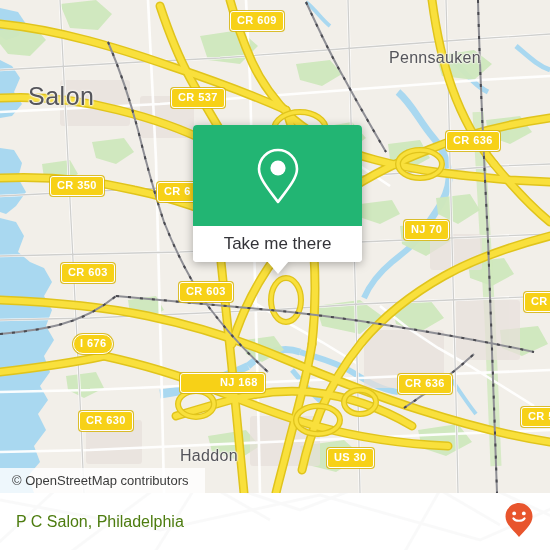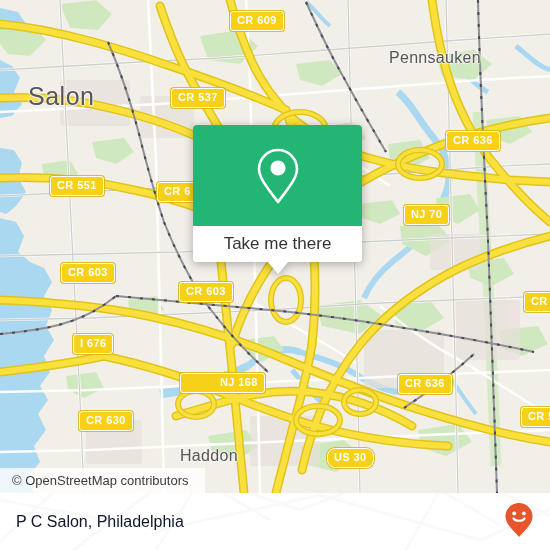--- a/index.html
+++ b/index.html
@@ -137,21 +137,21 @@
     left: 0; top: -493px;
     width: 550px; height: 550px;
     opacity: 0.055;
     pointer-events: none;
   }
   #footer-title {
     position: absolute;
     left: 16px;
     top: 50%;
     transform: translateY(-50%);
-    color: #0f172a;
+    color: #4d7c0f;
     font-size: 16px;
     white-space: nowrap;
     font-family: "Liberation Sans", sans-serif;
   }
   #brand {
     position: absolute;
     right: 16px;
     top: 50%;
     transform: translateY(-50%);
     display: flex;
@@ -365,32 +365,32 @@
       </g>
     </svg>
 
     <div class="place town" style="left:389px; top:2px;margin-top:47px;">Pennsauken</div>
     <div class="place city" style="left:28px; top:82px;">Salon</div>
     <div class="place town" style="left:180px; top:447px;">Haddon</div>
 
     <div class="shield" style="left:206px; top:11px;margin-left:24px;">CR 609</div>
     <div class="shield" style="left:171px; top:88px;">CR 537</div>
     <div class="shield" style="left:446px; top:131px;">CR 636</div>
-    <div class="shield" style="left:50px; top:176px;">CR 551</div>
+    <div class="shield" style="left:50px; top:176px;">CR 350</div>
     <div class="shield" style="left:157px; top:182px;">CR 6</div>
-    <div class="shield" style="left:404px; top:205px;">NJ 70</div>
+    <div class="shield" style="left:404px; top:220px;">NJ 70</div>
     <div class="shield" style="left:61px; top:263px;">CR 603</div>
     <div class="shield" style="left:179px; top:282px;">CR 603</div>
     <div class="shield" style="left:524px; top:292px;">CR</div>
-    <div class="shield" style="left:73px; top:334px;">I 676</div>
+    <div class="shield" style="left:73px; top:334px;border-radius:10px;">I 676</div>
     <div class="shield" style="left:180px; top:373px;padding-left:39px;">NJ 168</div>
     <div class="shield" style="left:398px; top:374px;">CR 636</div>
     <div class="shield" style="left:63px; top:411px;margin-left:16px;">CR 630</div>
     <div class="shield" style="left:521px; top:407px;">CR 56</div>
-    <div class="shield" style="left:327px; top:448px;border-radius:8px;">US 30</div>
+    <div class="shield" style="left:327px; top:448px;">US 30</div>
 
     <div id="popup">
       <div id="popup-body">
         <div id="popup-green">
           <span>
             <svg width="48" height="60" viewBox="0 0 48 60" xmlns="http://www.w3.org/2000/svg">
               <path d="M24 4 C13.5 4 5 12.5 5 23 C5 33 16 45 24 56 C32 45 43 33 43 23 C43 12.5 34.5 4 24 4 Z" fill="none" stroke="#ffffff" stroke-width="2.6" stroke-linejoin="round"></path>
               <circle cx="24" cy="22" r="7.6" fill="#ffffff"></circle>
             </svg>
           </span>

